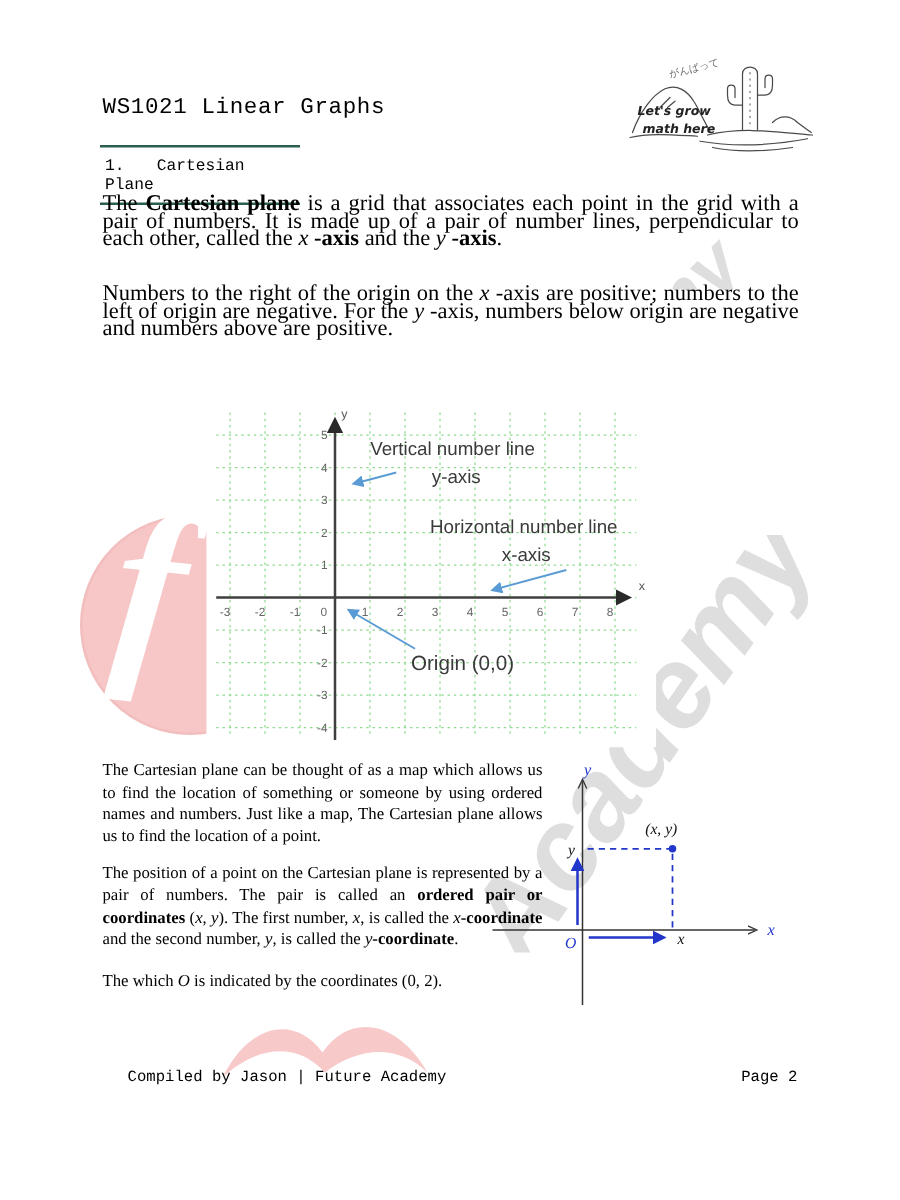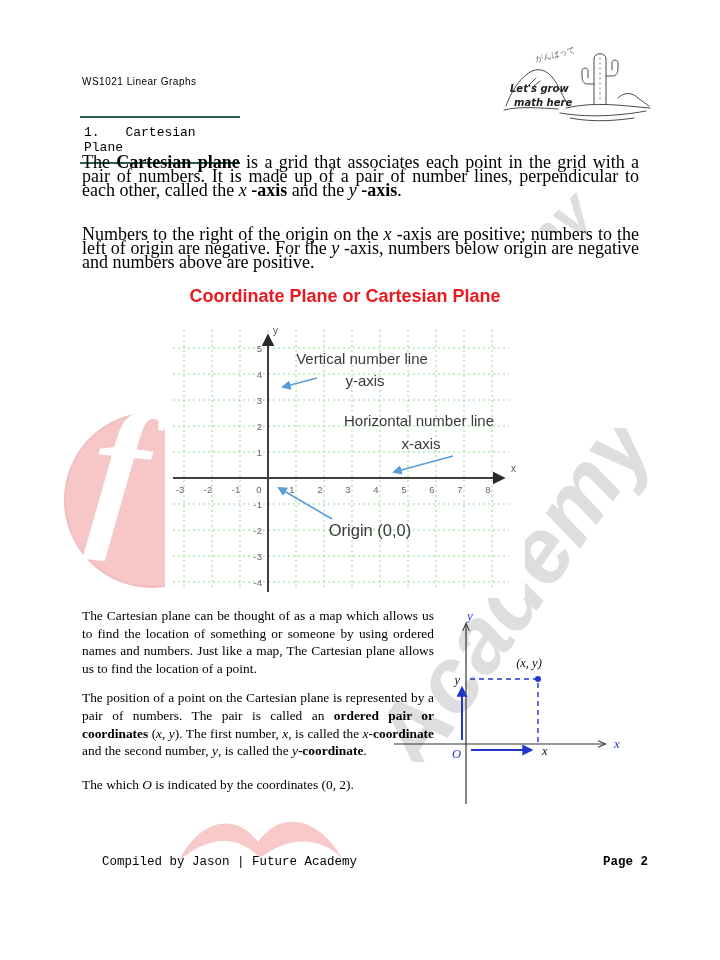--- a/index.html
+++ b/index.html
@@ -19,22 +19,22 @@
       color:#d6d6d6;opacity:.8;white-space:nowrap;}
   .wm-top-clip{left:490px;top:156px;width:118px;height:76px;overflow:hidden;}
   .wm-top-clip .wm-text{position:absolute;left:4px;top:84px;font-size:62px;
       transform:rotate(-45deg);transform-origin:0 0;}
   .wm-b-clip{left:336px;top:428px;width:334px;height:334px;overflow:hidden;}
   .wm-b-clip .wm-text{position:absolute;left:16px;top:300px;font-size:92px;
       transform:rotate(-55deg);transform-origin:0 0;}
   .wm-swoosh{left:170px;top:800px;width:180px;height:70px;opacity:.9;}
 
   
-  .doc-code{position:absolute;left:82px;top:76px;z-index:2;font-family:Liberation Sans, sans-serif;
-      font-size:10px;letter-spacing:.5px;}
+  .doc-code{position:absolute;left:82px;top:76px;z-index:2;font-family:Liberation Mono, monospace;
+      font-size:18px;letter-spacing:.5px;}
   .logo{position:absolute;left:500px;top:46px;width:152px;height:82px;z-index:2;}
   .logo svg{width:100%;height:100%;}
   .logo text{font-family:"DejaVu Sans",sans-serif;}
 
   .section-head{position:absolute;left:80px;top:116px;width:156px;z-index:2;
       border-top:2px solid #2a5e50;border-bottom:2px solid #2a5e50;
       padding:7px 0 7px 4px;font-family:"Liberation Mono",monospace;font-size:13px;}
   .section-head .num{margin-right:18px;}
 
   
@@ -63,21 +63,21 @@
   .col-left .pp.last{margin-top:16px;}
 
   .fig2{position:absolute;left:390px;top:607px;width:240px;height:200px;z-index:2;}
   .fig2 .thin{stroke:#333;stroke-width:1.2;fill:none;}
   .fig2 .blue2{stroke:#2236c9;fill:none;}
   .fig2 .ital{font-family:"Liberation Serif",serif;font-style:italic;}
 
   .footer{position:absolute;left:0;top:855px;width:720px;z-index:2;
       font-family:"Liberation Mono",monospace;font-size:12.5px;}
   .footer .fl{position:absolute;left:82px;margin-left:20px;}
-  .footer .fr{position:absolute;right:72px;font-weight:bold;}
+  .footer .fr{position:absolute;right:82px;}
 </style>
 </head>
 <body>
 
 <div class="page">
 
   <div class="wm wm-circle wm-c1">
     <span class="wm-f">f</span>
   </div>
   <div class="wm wm-top-clip">
@@ -114,21 +114,20 @@
   <div class="section-head">
     <span class="num">1.</span>
     <span>Cartesian Plane</span>
   </div>
 
   <div class="para p1">
     <div class="sub"><span>The </span><span class="b">Cartesian plane</span><span> is a grid that associates each point in the grid with a pair of numbers. It is made up of a pair of number lines, perpendicular to each other, called the </span><span class="i">x</span><span> </span><span class="b">-axis</span><span> and the </span><span class="i">y</span><span> </span><span class="b">-axis</span><span>.</span></div>
   </div>
   <div class="para p2"><span>Numbers to the right of the origin on the </span><span class="i">x</span><span> -axis are positive; numbers to the left of origin are negative. For the </span><span class="i">y</span><span> -axis, numbers below origin are negative and numbers above are positive.</span></div>
 
-  <div class="fig-title">Coordinate Plane or Cartesian Plane</div>
 
   <svg class="fig1" id="fig1" viewBox="0 0 360 276">
     <defs>
       <marker id="arrDark" viewBox="0 0 10 10" refX="8" refY="5" markerWidth="6.5" markerHeight="6.5" orient="auto">
         <path d="M0,0 L10,5 L0,10 Z" fill="#2a2a2a"></path>
       </marker>
       <marker id="arrBlue" viewBox="0 0 10 10" refX="8" refY="5" markerWidth="6" markerHeight="6" orient="auto">
         <path d="M0,0 L10,5 L0,10 Z" fill="#5b9bd5"></path>
       </marker>
     </defs>

